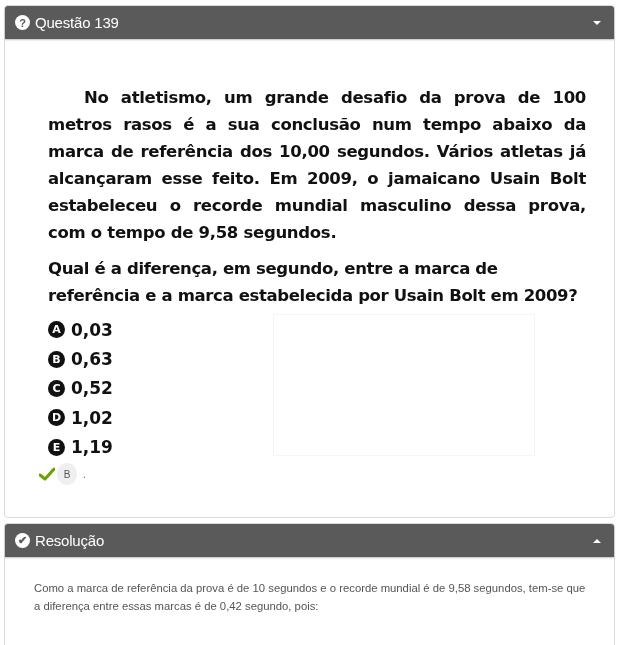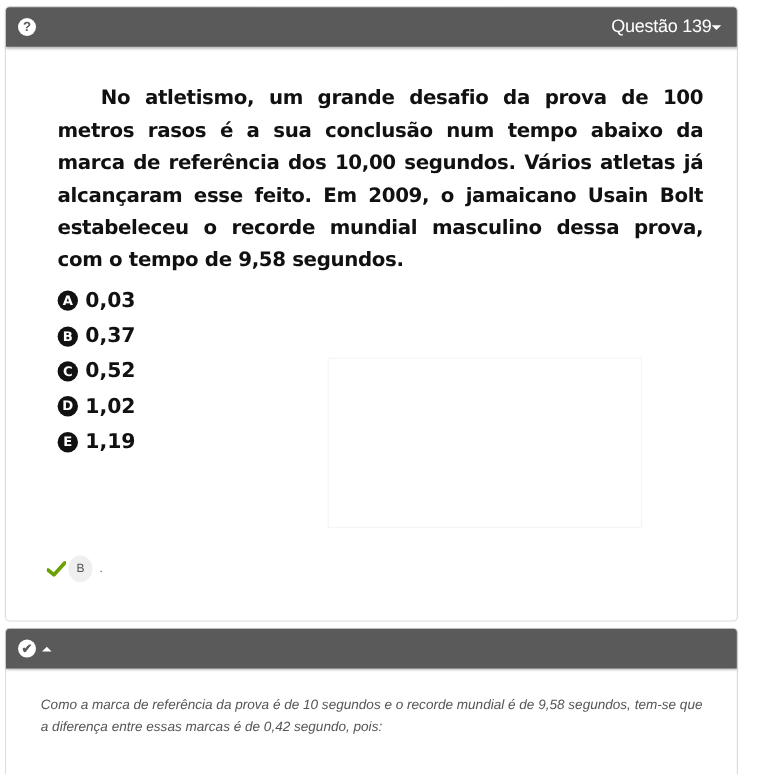--- a/index.html
+++ b/index.html
@@ -42,39 +42,38 @@
       display: flex;
       align-items: center;
       justify-content: center;
       margin-right: 5px;
       flex-shrink: 0;
     }
     .header-title {
       font-size: 15px;
       flex: 1;
       letter-spacing: -0.2px;
-      text-align: right;
     }
     .caret {
       width: 0;
       height: 0;
       border-left: 4px solid transparent;
       border-right: 4px solid transparent;
       margin-right: 3px;
     }
     .caret-down { border-top: 4px solid #ffffff; }
     .caret-up { border-bottom: 4px solid #ffffff; }
 
     #question-panel { top: 5px; height: 513px; }
     #resolution-panel { top: 523px; height: 130px; border-bottom: none; }
 
     .question-image {
       position: absolute;
       left: 28px;
-      top: 52px;
+      top: 68px;
       width: 560px;
       height: 400px;
       font-family: "DejaVu Sans", sans-serif;
       color: #111111;
       background: #ffffff;
     }
     .question-image .faint-bg {
       position: absolute;
       left: 240px; top: 240px; width: 260px; height: 140px;
       border: 1px solid #eeeeee;
@@ -149,43 +148,44 @@
       font-size: 10px;
       color: #555555;
       margin-right: 6px;
     }
     .resolution-body {
       padding: 22px 24px 0 29px;
       font-size: 11.3px;
       color: #555555;
       line-height: 18px;
     }
-    .resolution-body p { margin: 0 0 6px 0; font-style: italic; }
+    .resolution-body p { margin: 0 0 6px 0; }
   </style>
 </head>
 <body>
 
 <div class="panel" id="question-panel">
   <div class="panel-header">
     <span class="header-icon">?</span>
     <span class="header-title">Questão 139</span>
     <span class="caret caret-down"></span>
   </div>
 
   <div class="question-image">
     <div class="faint-bg"></div>
     <div class="stem">No atletismo, um grande desafio da prova de 100 metros rasos é a sua conclusão num tempo abaixo da marca de referência dos 10,00 segundos. Vários atletas já alcançaram esse feito. Em 2009, o jamaicano Usain Bolt estabeleceu o recorde mundial masculino dessa prova, com o tempo de 9,58 segundos.</div>
+    <div class="ask">Qual é a diferença, em segundo, entre a marca de referência e a marca estabelecida por Usain Bolt em 2009?</div>
     <ul class="options">
       <li class="option">
         <span class="opt-letter">A</span>
         <span>0,03</span>
       </li>
       <li class="option">
         <span class="opt-letter">B</span>
-        <span>0,37</span>
+        <span>0,63</span>
       </li>
       <li class="option">
         <span class="opt-letter">C</span>
         <span>0,52</span>
       </li>
       <li class="option">
         <span class="opt-letter">D</span>
         <span>1,02</span>
       </li>
       <li class="option">
@@ -200,18 +200,19 @@
       <path d="M1 8 L6 12 L15 2" stroke="#6aa100" stroke-width="3" fill="none" stroke-linecap="round" stroke-linejoin="round"></path>
     </svg>
     <span class="answer-badge">B</span>
     <span>.</span>
   </div>
 </div>
 
 <div class="panel" id="resolution-panel">
   <div class="panel-header">
     <span class="header-icon">✔</span>
+    <span class="header-title">Resolução</span>
     <span class="caret caret-up"></span>
   </div>
   <div class="resolution-body">
     <p>Como a marca de referência da prova é de 10 segundos e o recorde mundial é de 9,58 segundos, tem-se que a diferença entre essas marcas é de 0,42 segundo, pois:</p>
   </div>
 </div>
 
 </body></html>

